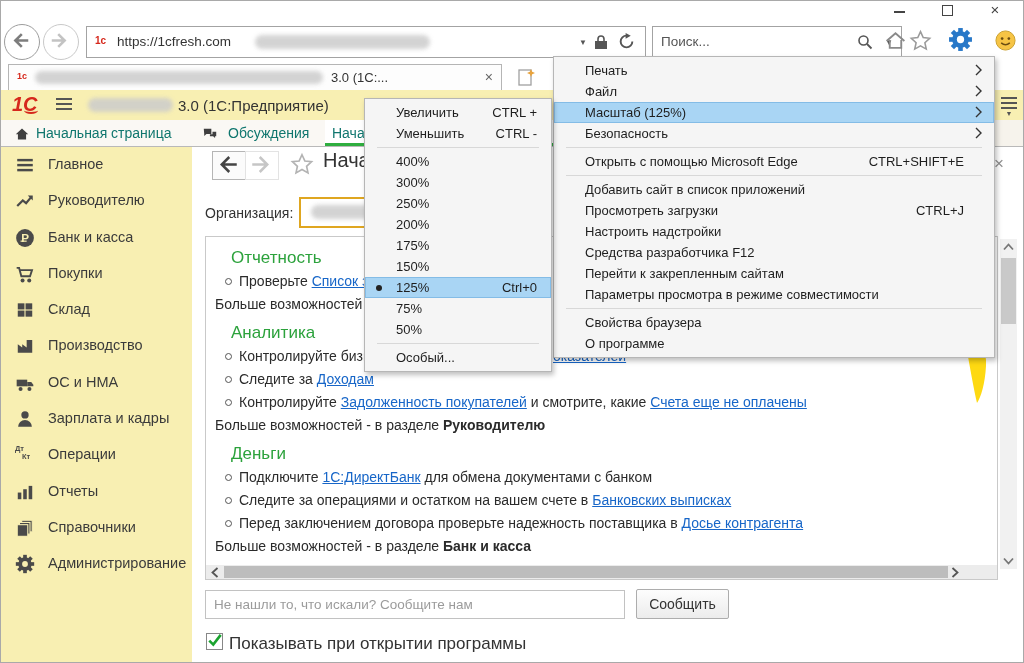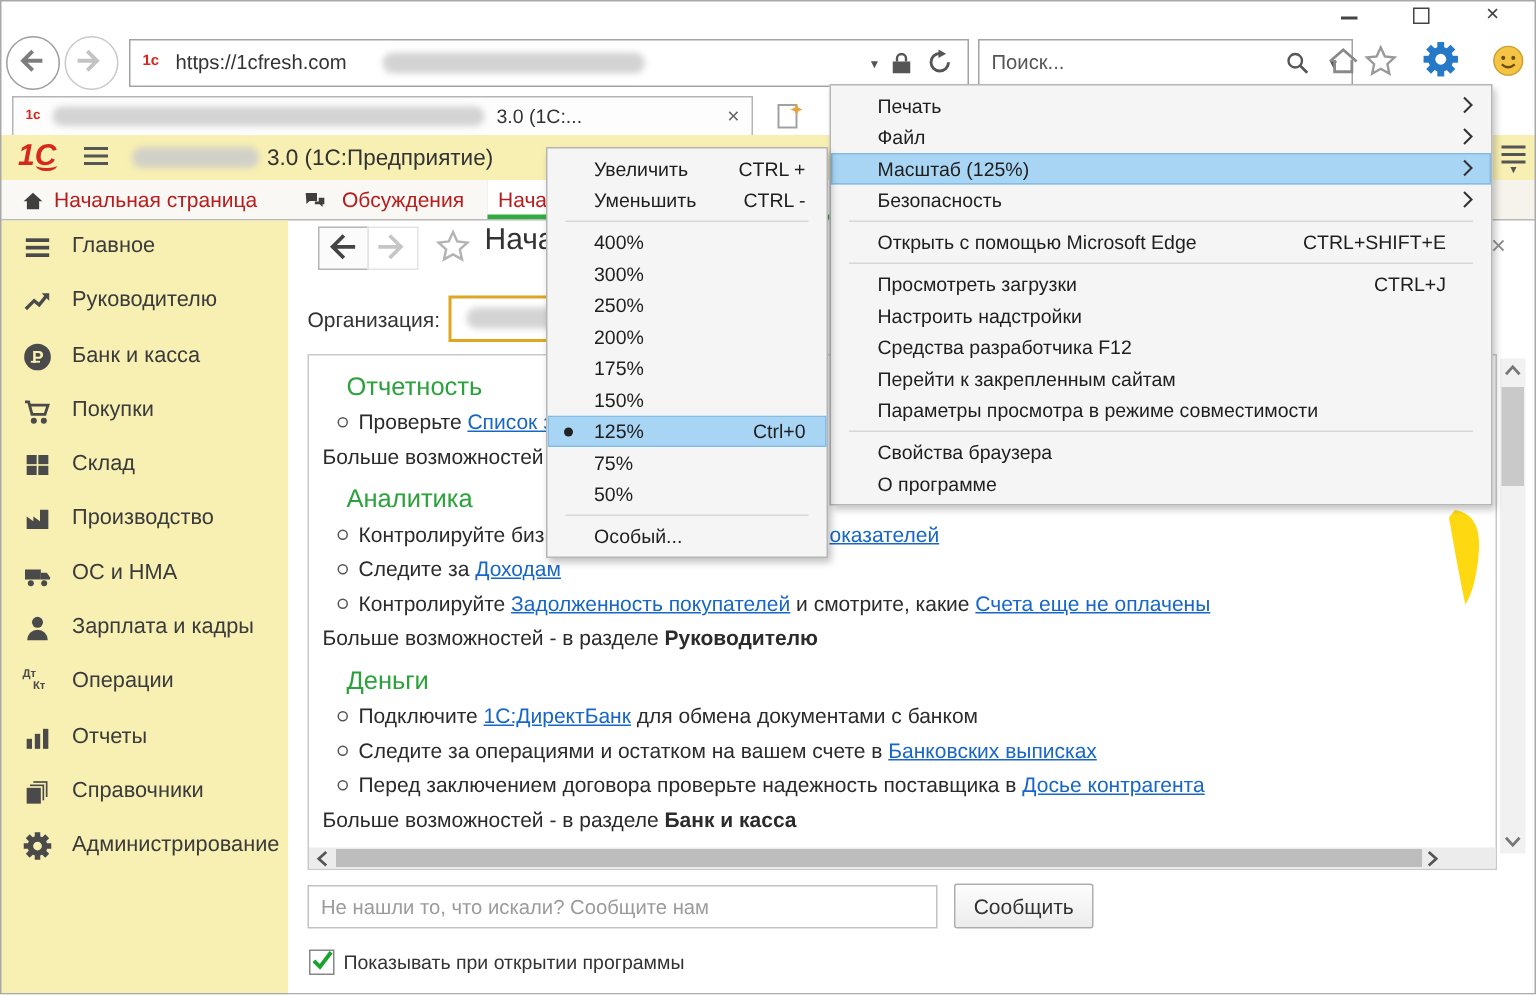--- a/index.html
+++ b/index.html
@@ -37,21 +37,21 @@
 
   
   #appheader{left:0;top:90px;width:1024px;height:30px;background:var(--yellow);}
   .logo1c{position:absolute;left:12px;top:3px;font-size:20px;font-weight:bold;color:#d6281c;font-style:italic;}
   .logo1c::after{content:"";position:absolute;left:12px;bottom:2px;width:14px;height:5px;
                  border-bottom:2.5px solid #d6281c;border-radius:50%;}
   .hbar{display:block;width:16px;height:2px;background:#555;margin:0 0 3px 0;}
   #apptitle{position:absolute;left:178px;top:7px;font-size:15px;color:#333;}
   #apptabs{left:0;top:120px;width:1024px;height:27px;background:#f6f3ec;border-bottom:1px solid #b9b9b9;box-sizing:border-box;}
   .apptab{position:absolute;top:0;height:26px;border-right:1px solid #d2cfc7;background:#faf8f4;}
-  .apptab .tlabel{position:absolute;top:5px;font-size:14px;color:#b91c1c;white-space:nowrap;}
+  .apptab .tlabel{position:absolute;top:5px;font-size:14px;color:#0f766e;white-space:nowrap;}
   #tab-underline{position:absolute;left:325px;top:23px;width:235px;height:3px;background:var(--green2);}
 
   
   #sidebar{left:0;top:147px;width:192px;height:516px;background:var(--yellow);}
   .side-item{position:relative;height:36.3px;cursor:default;}
   .side-icon{position:absolute;left:15px;top:8px;width:20px;height:20px;}
   .side-label{position:absolute;left:48px;top:9px;font-size:14.5px;color:#3b3b3b;white-space:nowrap;}
   .dtkt{font-size:7.5px;font-weight:bold;color:#4a4a4a;line-height:1;}
   .dtkt .kt{display:block;margin-left:7px;}
 
@@ -85,21 +85,21 @@
   #teardrop{left:966px;top:340px;z-index:5;}
 
   
   #fb-input{left:205px;top:590px;width:420px;height:29px;box-sizing:border-box;border:1px solid #c2c2c2;
             padding:0 8px;font-size:13.5px;color:#555;font-family:"Liberation Sans",sans-serif;}
   #fb-input::placeholder{color:#9b9b9b;opacity:1;}
   #fb-btn{left:636px;top:589px;width:93px;height:30px;border:1px solid #adadad;border-radius:2px;
           background:linear-gradient(#fdfdfd,#ececec);font-size:14px;color:#333;
           font-family:"Liberation Sans",sans-serif;}
   #cb-box{left:206px;top:633px;width:15px;height:15px;border:1px solid #878787;background:#fff;}
-  #cb-label{left:229px;top:634px;font-size:13px;color:#333;}
+  #cb-label{left:229px;top:634px;font-size:17px;color:#333;}
 
   
   .menu{position:absolute;background:#f5f5f5;border:1px solid #b6b6b6;box-shadow:2px 3px 5px rgba(0,0,0,.25);
         padding:3px 0;z-index:100;}
   #settings-menu{left:553px;top:56px;width:440px;}
   #zoom-menu{left:364px;top:98px;width:186px;}
   .menu-item{position:relative;height:21px;line-height:21px;padding-left:31px;font-size:13px;color:#1e1e1e;
              white-space:nowrap;cursor:default;}
   .menu-item.hl{background:var(--hl);box-shadow:inset 0 0 0 1px #84bce6;}
   .menu-item.sel::before{content:"";position:absolute;left:11px;top:7.5px;width:6px;height:6px;border-radius:50%;background:#222;}
@@ -498,20 +498,21 @@
         </svg>
       </span></div>
     <div class="menu-item"><span class="mi-label">Безопасность</span><span class="mi-arrow">
         <svg width="7" height="12" viewBox="0 0 7 12">
           <path d="M1 1 L6 6 L1 11" stroke="#333" stroke-width="1.4" fill="none"></path>
         </svg>
       </span></div>
     <div class="menu-sep"></div>
     <div class="menu-item"><span class="mi-label">Открыть с помощью Microsoft Edge</span><span class="mi-shortcut">CTRL+SHIFT+E</span></div>
     <div class="menu-sep"></div>
+    <div class="menu-item"><span class="mi-label">Добавить сайт в список приложений</span></div>
     <div class="menu-item"><span class="mi-label">Просмотреть загрузки</span><span class="mi-shortcut">CTRL+J</span></div>
     <div class="menu-item"><span class="mi-label">Настроить надстройки</span></div>
     <div class="menu-item"><span class="mi-label">Средства разработчика F12</span></div>
     <div class="menu-item"><span class="mi-label">Перейти к закрепленным сайтам</span></div>
     <div class="menu-item"><span class="mi-label">Параметры просмотра в режиме совместимости</span></div>
     <div class="menu-sep"></div>
     <div class="menu-item"><span class="mi-label">Свойства браузера</span></div>
     <div class="menu-item"><span class="mi-label">О программе</span></div>
   </div>
 <div id="zoom-menu" class="menu">

